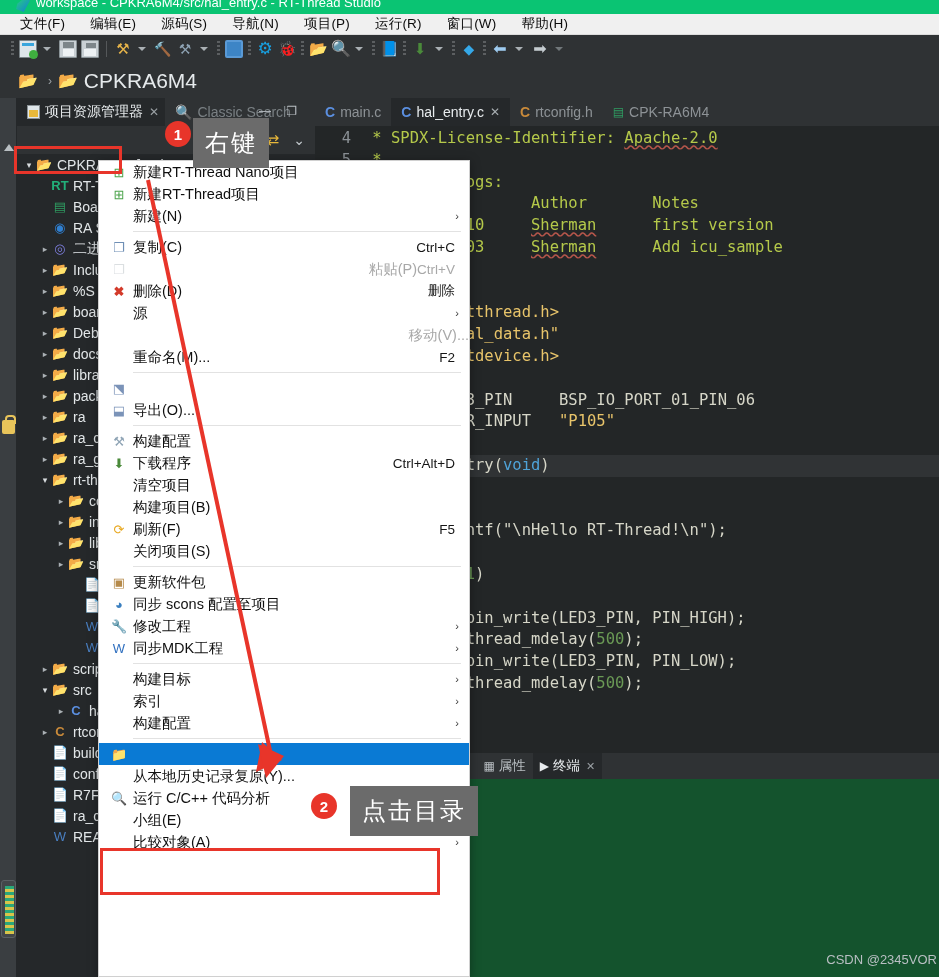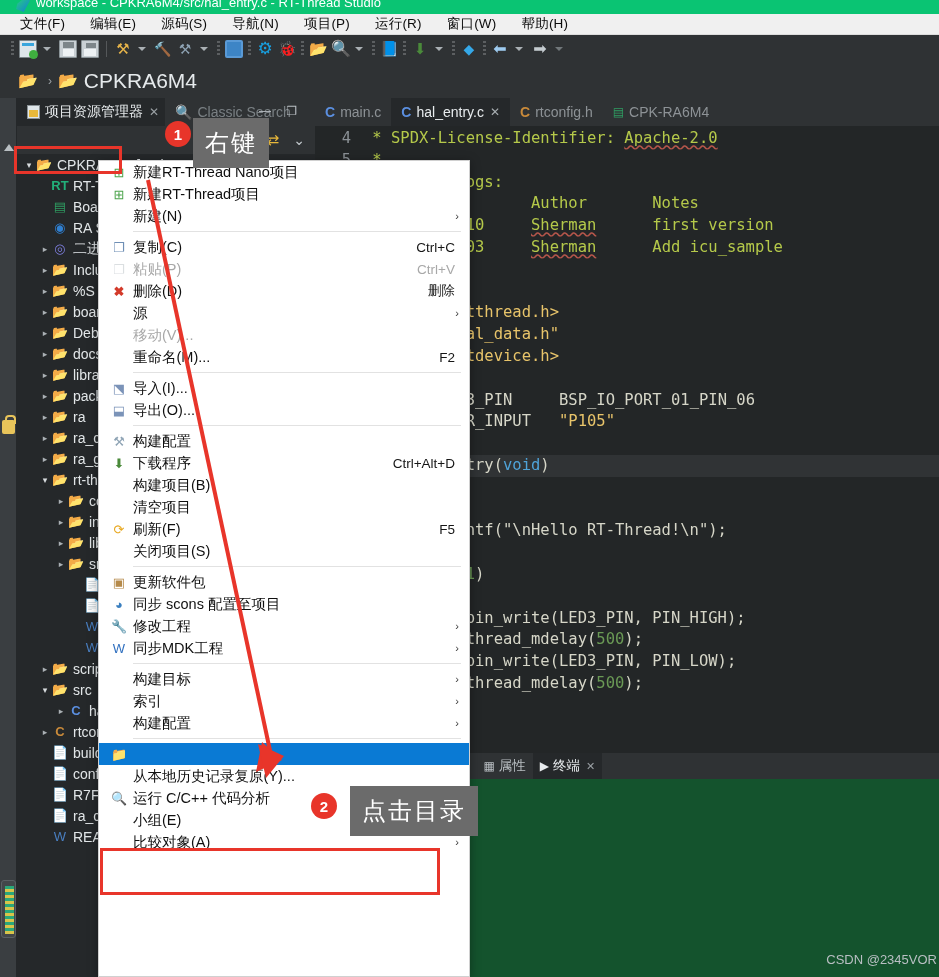--- a/index.html
+++ b/index.html
@@ -219,21 +219,21 @@
     overflow:hidden; z-index:40;
   }
   .cm-item{
     height:22px; display:flex; align-items:center; position:relative;
     font-size:14.5px; color:#101010; padding-left:6px;
   }
   .cm-item .cmico{ width:28px; flex:0 0 28px; text-align:center; font-size:13px; }
   .cm-item .cmlbl{ flex:1 1 auto; white-space:nowrap; }
   .cm-item .cmkey{ color:#161616; font-size:13.5px; padding-right:14px; }
   .cm-item .cmarw{ position:absolute; right:10px; color:#3a3a3a; font-size:11px; }
-  .cm-item.disabled .cmlbl,.cm-item.disabled .cmkey{ color:#a8a8a8; }
+  .cm-item.disabled .cmlbl,.cm-item.disabled .cmkey{ color:#a8a8a8;text-align:right; }
   .cm-item.disabled .cmico{ opacity:.35; }
   .cm-item.hisel{ background:#0a7ad4; color:#ffffff; }
   .cm-item.hisel .cmlbl{ color:#ffffff; }
   .cm-sep{ height:9px; position:relative; }
   .cm-sep:after{ content:""; position:absolute; left:34px; right:8px; top:4px; height:1px; background:#e2e2e2; }
   .i-newproj{ color:#4aa34a; }
   .i-copy{ color:#6f8fb5; }
   .i-paste{ color:#9aa4ac; }
   .i-del{ color:#d33a2a; font-weight:bold; }
   .i-import{ color:#7b93b8; }
@@ -671,43 +671,42 @@
       <span class="cmlbl">移动(V)...</span>
     </div>
     <div class="cm-item">
       <span class="cmico "></span>
       <span class="cmlbl">重命名(M)...</span>
       <span class="cmkey">F2</span>
     </div>
     <div class="cm-sep"></div>
     <div class="cm-item">
       <span class="cmico i-import">⬔</span>
-      <span class="cmlbl">导入(I)...</span>
     </div>
     <div class="cm-item">
       <span class="cmico i-import">⬓</span>
       <span class="cmlbl">导出(O)...</span>
     </div>
     <div class="cm-sep"></div>
     <div class="cm-item">
       <span class="cmico i-build">⚒</span>
       <span class="cmlbl">构建配置</span>
     </div>
     <div class="cm-item">
       <span class="cmico i-dl">⬇</span>
       <span class="cmlbl">下载程序</span>
       <span class="cmkey">Ctrl+Alt+D</span>
     </div>
     <div class="cm-item">
       <span class="cmico "></span>
+      <span class="cmlbl">清空项目</span>
+    </div>
+    <div class="cm-item">
+      <span class="cmico "></span>
       <span class="cmlbl">构建项目(B)</span>
-    </div>
-    <div class="cm-item">
-      <span class="cmico "></span>
-      <span class="cmlbl">清空项目</span>
     </div>
     <div class="cm-item">
       <span class="cmico i-refresh">⟳</span>
       <span class="cmlbl">刷新(F)</span>
       <span class="cmkey">F5</span>
     </div>
     <div class="cm-item">
       <span class="cmico "></span>
       <span class="cmlbl">关闭项目(S)</span>
     </div>

